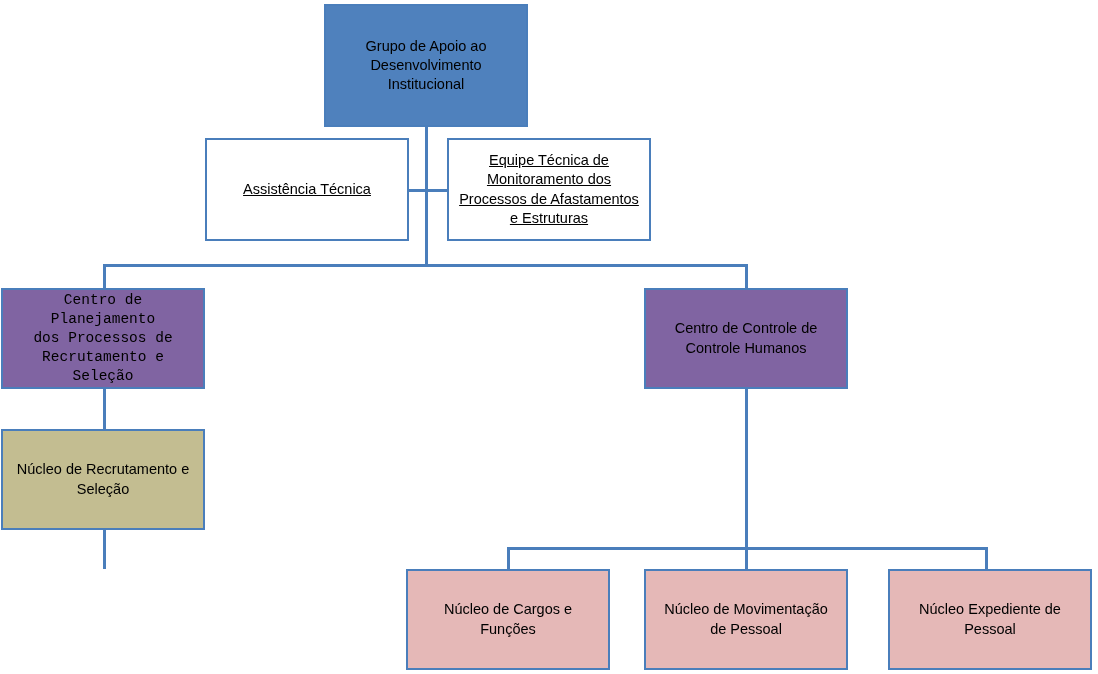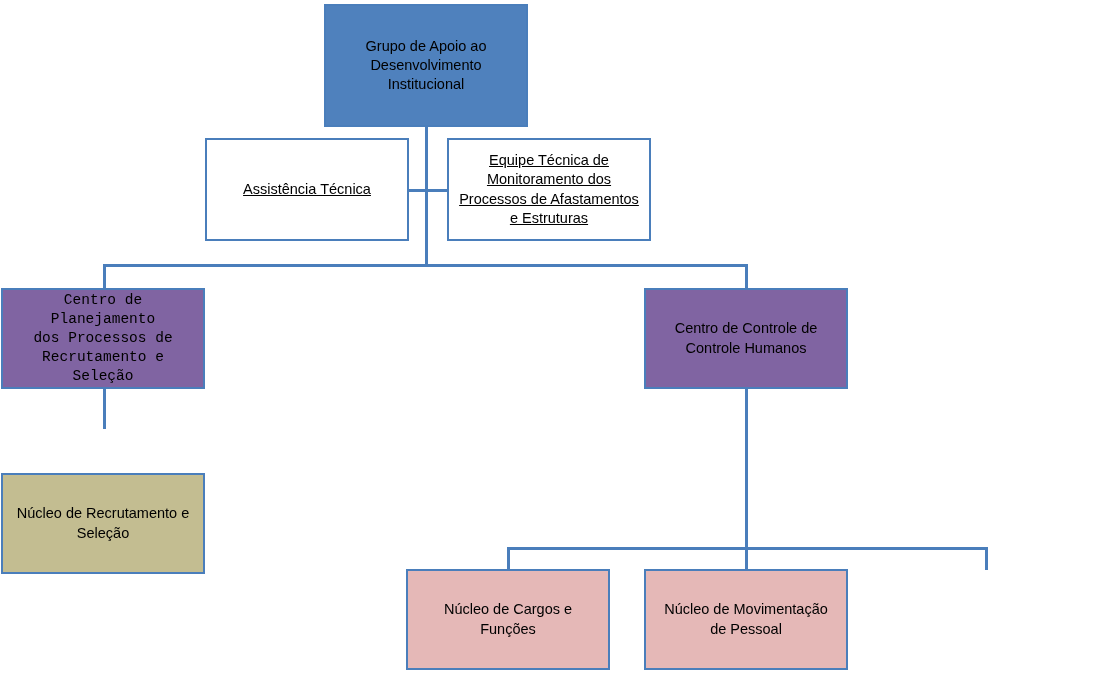--- a/index.html
+++ b/index.html
@@ -32,21 +32,21 @@
     z-index: 3;
   }
   .node .label {
     display: block;
     width: 100%;
     white-space: pre-line;
   }
   .fill-blue   { background: #4f81bd; }
   .fill-white  { background: #ffffff; text-decoration: underline; }
   .fill-purple { background: #8064a2; }
-  .fill-tan    { background: #c3bd91; margin-top: 44px; }
+  .fill-tan    { background: #c3bd91; }
   .fill-pink   { background: #e5b8b7; }
 
   .conn {
     position: absolute;
     background: #4a7ebb;
     z-index: 1;
   }
   .conn.h { height: 3px; }
   .conn.v { width: 3px; }
 </style>
@@ -110,14 +110,18 @@
   <div class="node fill-pink" style="left:406px; top:569px; width:204px; height:101px;">
     <span class="label">Núcleo de Cargos e
 Funções</span>
   </div>
 
   <div class="node fill-pink" style="left:644px; top:569px; width:204px; height:101px;">
     <span class="label">Núcleo de Movimentação
 de Pessoal</span>
   </div>
 
+  <div class="node fill-pink" style="left:888px; top:569px; width:204px; height:101px;">
+    <span class="label">Núcleo Expediente de
+Pessoal</span>
+  </div>
 
 </div>
 
 </body></html>

